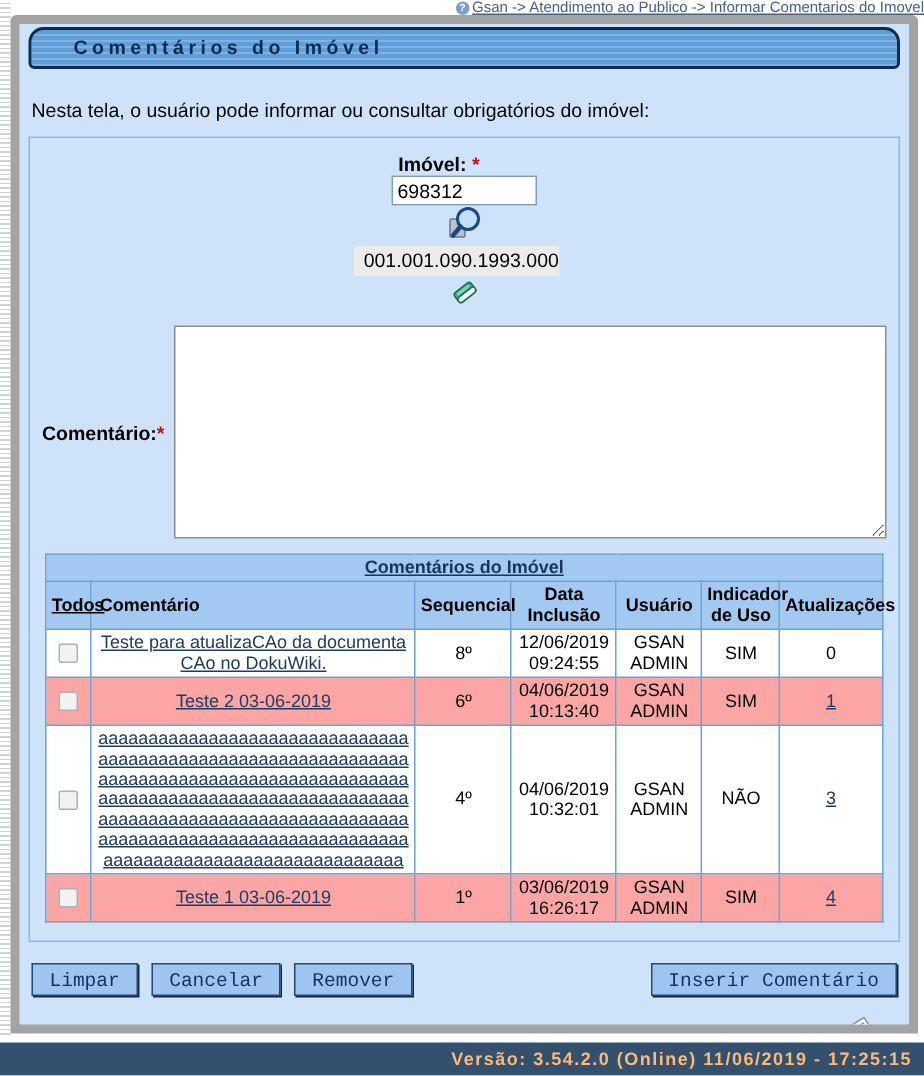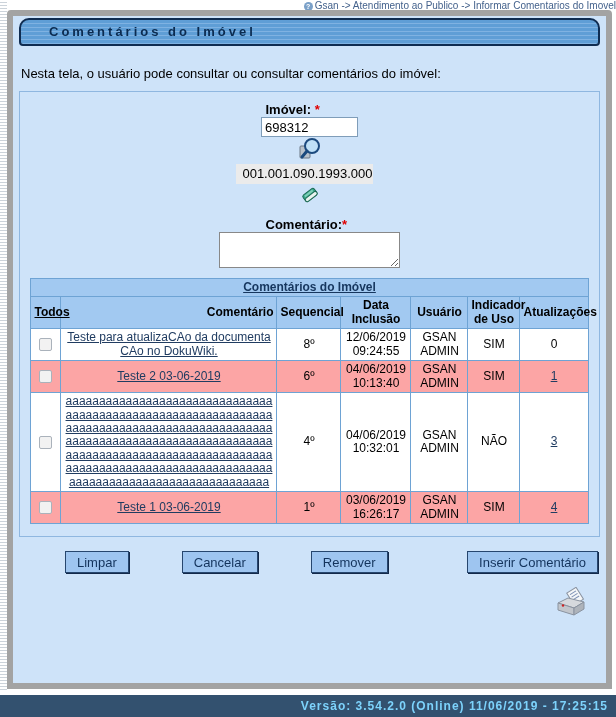--- a/index.html
+++ b/index.html
@@ -51,75 +51,75 @@
   .req { color: #e00000; font-weight: bold; }
   .imovel-input {
     width: 97px; height: 20px; border: 1px solid #7f9db9; padding: 1px 3px;
     font-family: "Liberation Sans", sans-serif; font-size: 13px; flex: none;
   }
   .icon-btn { flex: none; cursor: pointer; background: none; border: none; padding: 0; }
   .inscricao {
     flex: 1; height: 20px; line-height: 20px; background: #ebebeb;
     padding-left: 6px; color: #000; margin-right: 10px; overflow: hidden;
   }
-  .comment-row { display: flex; align-items: center; margin-top: 8px; flex-direction: column; }
+  .comment-row { display: flex; align-items: center; margin-top: 8px; }
   .comment-textarea {
     flex: 1; height: 142px; border: 1px solid #888; resize: both;
     font-family: "Liberation Sans", sans-serif; font-size: 13px; padding: 2px;
   }
   
   table.comments {
     border-collapse: collapse; width: 557px; margin: 10px auto 2px auto;
     font-size: 12px; table-layout: fixed;
   }
   table.comments td, table.comments th { border: 1px solid #6ea3d4; padding: 2px 3px; text-align: center; line-height: 1.12; }
   .caption-cell { background: #a2c9f1; font-weight: bold; }
   .caption-cell a { color: #16365e; text-decoration: underline; }
   tr.header-row th { background: #a2c9f1; color: #000; font-weight: bold; }
-  tr.header-row th.col-comment { text-align: right; padding-left: 5px; }
+  tr.header-row th.col-comment { text-align: left; padding-left: 5px; }
   tr.header-row th a { color: #000; text-decoration: underline; }
   tbody tr.alt { background: #fca5a5; }
   tbody tr { background: #ffffff; }
   td.col-comment { text-align: left; padding-left: 5px; }
   td.col-comment a { color: #203c61; text-decoration: underline; word-break: break-all; }
   td.col-upd a { color: #203c61; text-decoration: underline; }
   input[type="checkbox"] {
     appearance: none; width: 13px; height: 13px; background: #f2f2f2;
     border: 1px solid #aab2bb; border-radius: 2px; vertical-align: middle;
   }
   .footnote { margin: 24px 0 0 8px; color: #000; }
   .buttons-row { display: flex; gap: 9px; margin: 14px 8px 0 8px; }
   .btn {
-    background: #9ec5f0; color: #13335c; font-family: Liberation Sans, sans-serif;
+    background: #9ec5f0; color: #13335c; font-family: Liberation Mono, monospace;
     font-size: 13px; padding: 2px 11px; height: 22px;
-    border: 1px solid #26466e; box-shadow: 1px 1px 0 #13294a; cursor: pointer; margin-left: 44px;
+    border: 1px solid #26466e; box-shadow: 1px 1px 0 #13294a; cursor: pointer;
   }
   .btn-right { margin-left: auto; }
   .printer-row { text-align: right; margin: 14px 18px 0 0; }
   
   .footer-bar {
     position: absolute; left: 0; bottom: 0; width: 616px; height: 22px;
-    background: #33516f; color: #7dd3fc; font-weight: bold; font-size: 12px;
+    background: #33516f; color: #fdba74; font-weight: bold; font-size: 12px;
     letter-spacing: 1px; text-align: right; line-height: 22px; padding-right: 8px;
   }
 </style>
 </head>
 <body>
 
 <div class="breadcrumb-bar">
   <span class="help-icon">?</span><a href="#">Gsan -&gt; Atendimento ao Publico -&gt; Informar Comentarios do Imovel</a>
 </div>
 
 <div class="left-stripes"></div>
 
 <div class="frame">
 
   <div class="title-tab">Comentários do Imóvel</div>
 
-  <div class="description">Nesta tela, o usuário pode consultar ou consultar comentários do imóvel:</div>
+  <div class="description">Nesta tela, o usuário pode informar ou consultar obrigatórios do imóvel:</div>
 
   <div class="panel">
 
     <div class="field-row">
       <span class="field-label"><span>Imóvel:</span>&nbsp;<span class="req">*</span></span>
       <input class="imovel-input" type="text" value="698312" style="">
       <button class="icon-btn" title="">
         <svg width="24" height="24" viewBox="0 0 24 24">
           <rect x="2" y="9" width="10" height="12" rx="1" fill="#b9c2cc" stroke="#6b7684"></rect>
           <circle cx="14" cy="9" r="7" fill="#bfe0f7" stroke="#1c4a7e" stroke-width="2"></circle>

